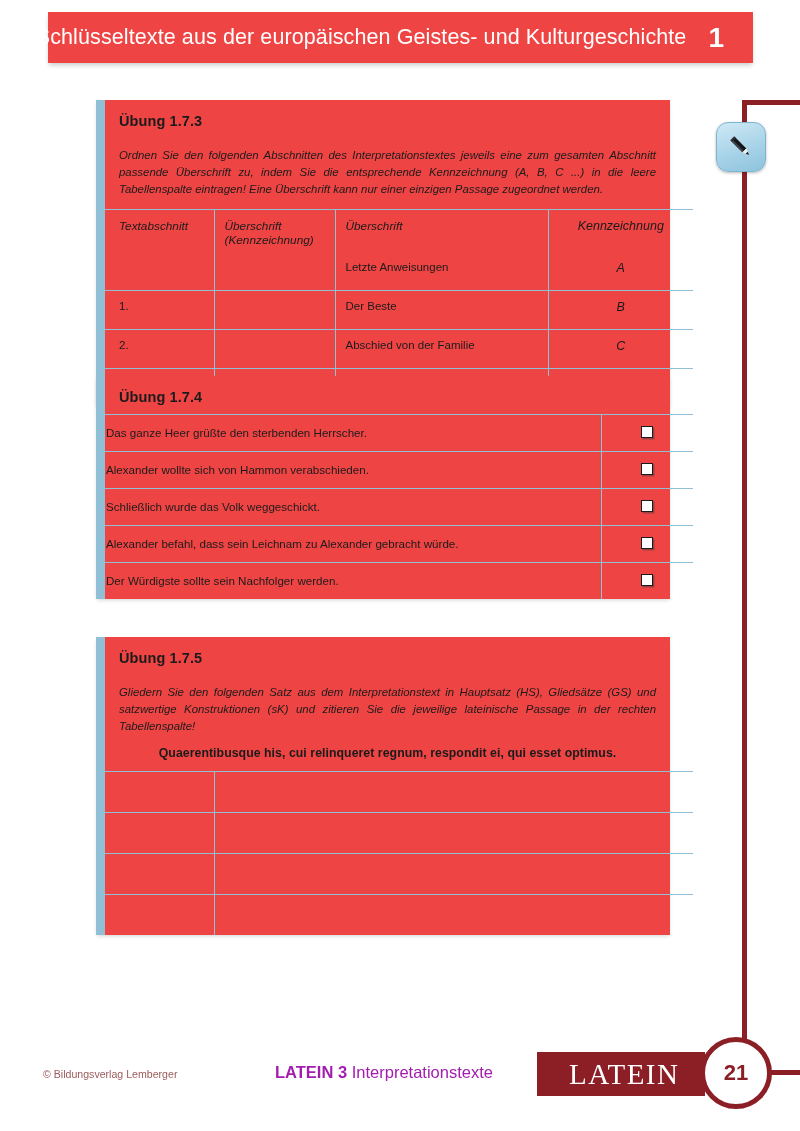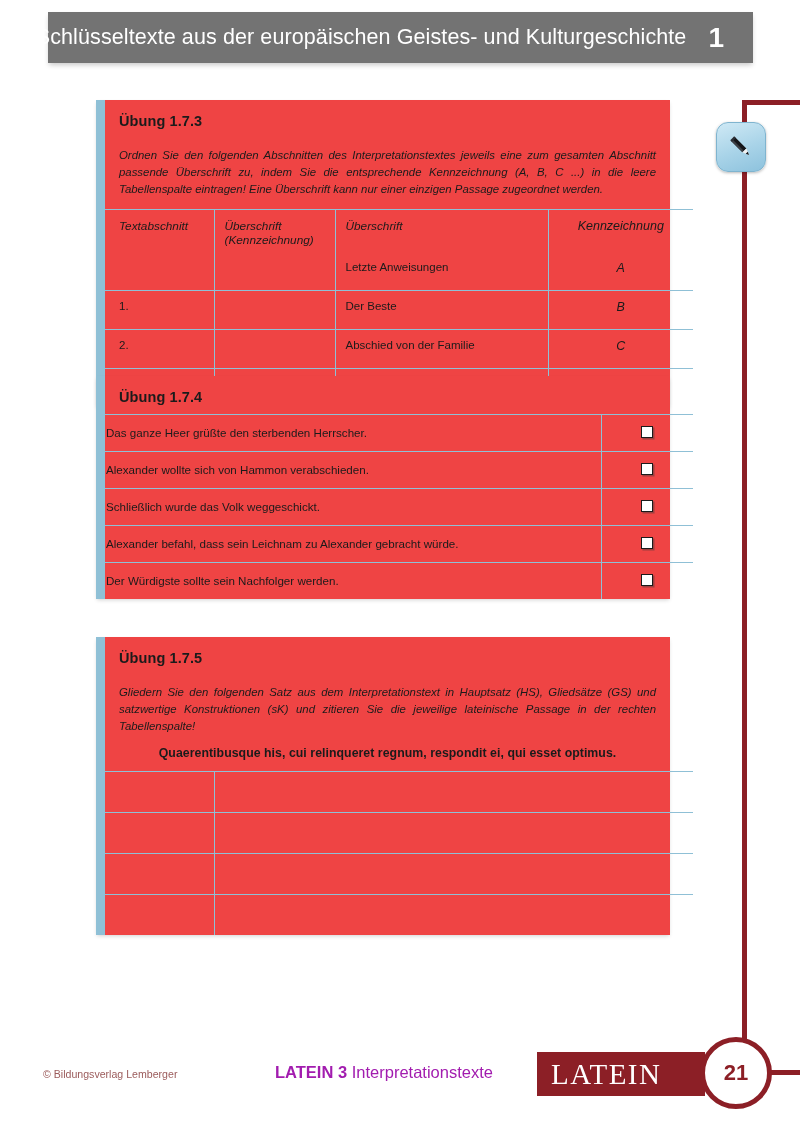--- a/index.html
+++ b/index.html
@@ -19,21 +19,21 @@
     background: #ffffff;
   }
 
   
   .header-bar {
     position: absolute;
     left: 48px;
     top: 12px;
     width: 705px;
     height: 51px;
-    background: #737373;
+    background: #ef4444;
     display: flex;
     align-items: center;
     justify-content: flex-end;
     box-shadow: 0 3px 5px -1px rgba(0,0,0,0.22);
   }
   .header-title {
     color: #ffffff;
     font-size: 21.5px;
     font-weight: 400;
     letter-spacing: 0.1px;
@@ -213,21 +213,21 @@
     background: #8c1f26;
     display: flex;
     align-items: center;
     justify-content: flex-start;
   }
   .logo-box span {
     font-family: "Liberation Serif", serif;
     color: #ffffff;
     font-size: 29px;
     letter-spacing: 1.5px;
-    padding-left: 14px;
+    padding-left: 32px;
     text-align: center;
   }
   .page-badge {
     position: absolute;
     left: 700px;
     top: 1037px;
     width: 72px;
     height: 72px;
     border-radius: 50%;
     background: #ffffff;

